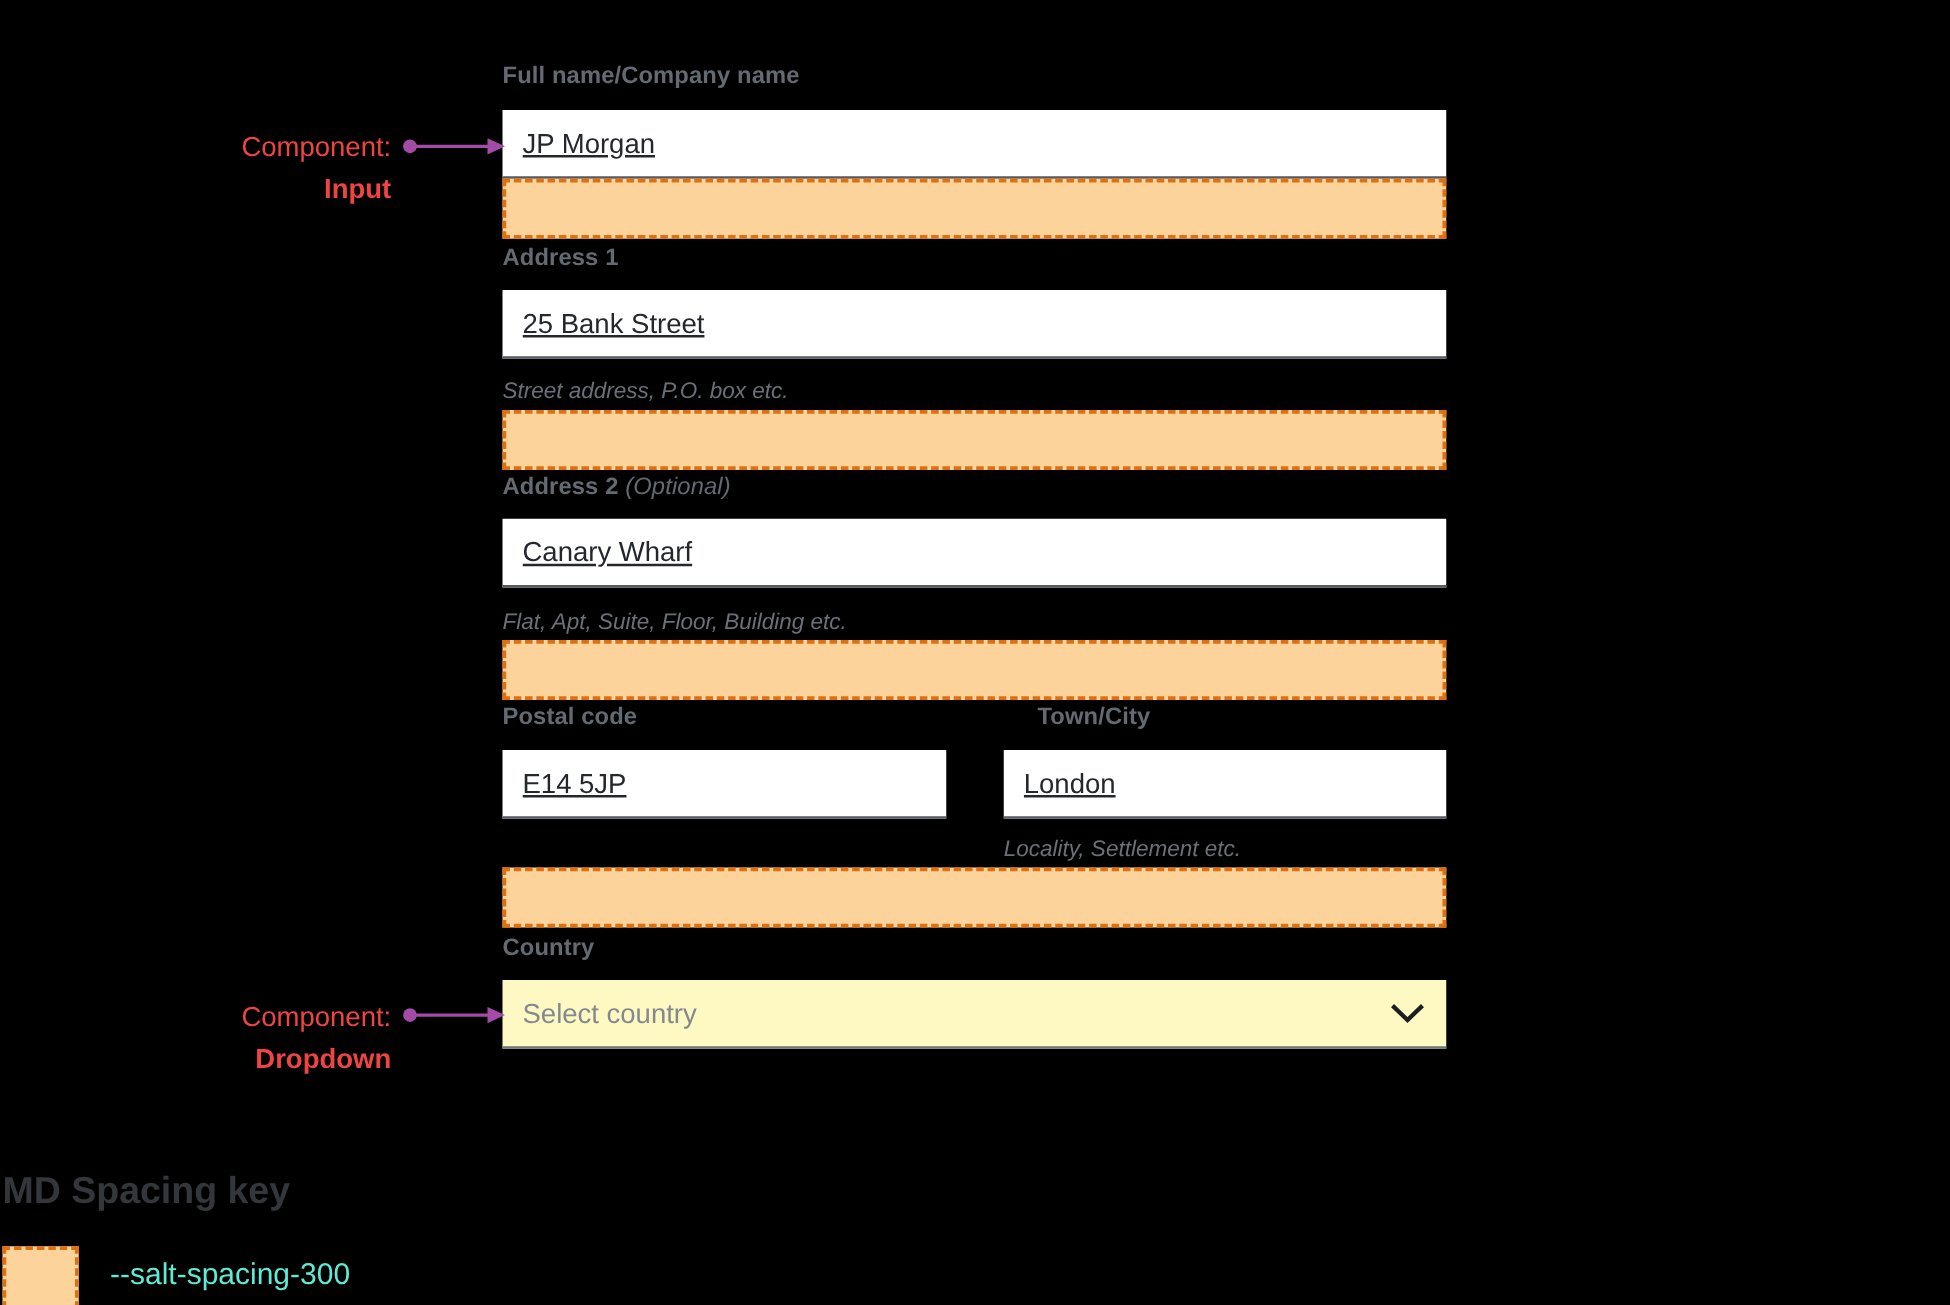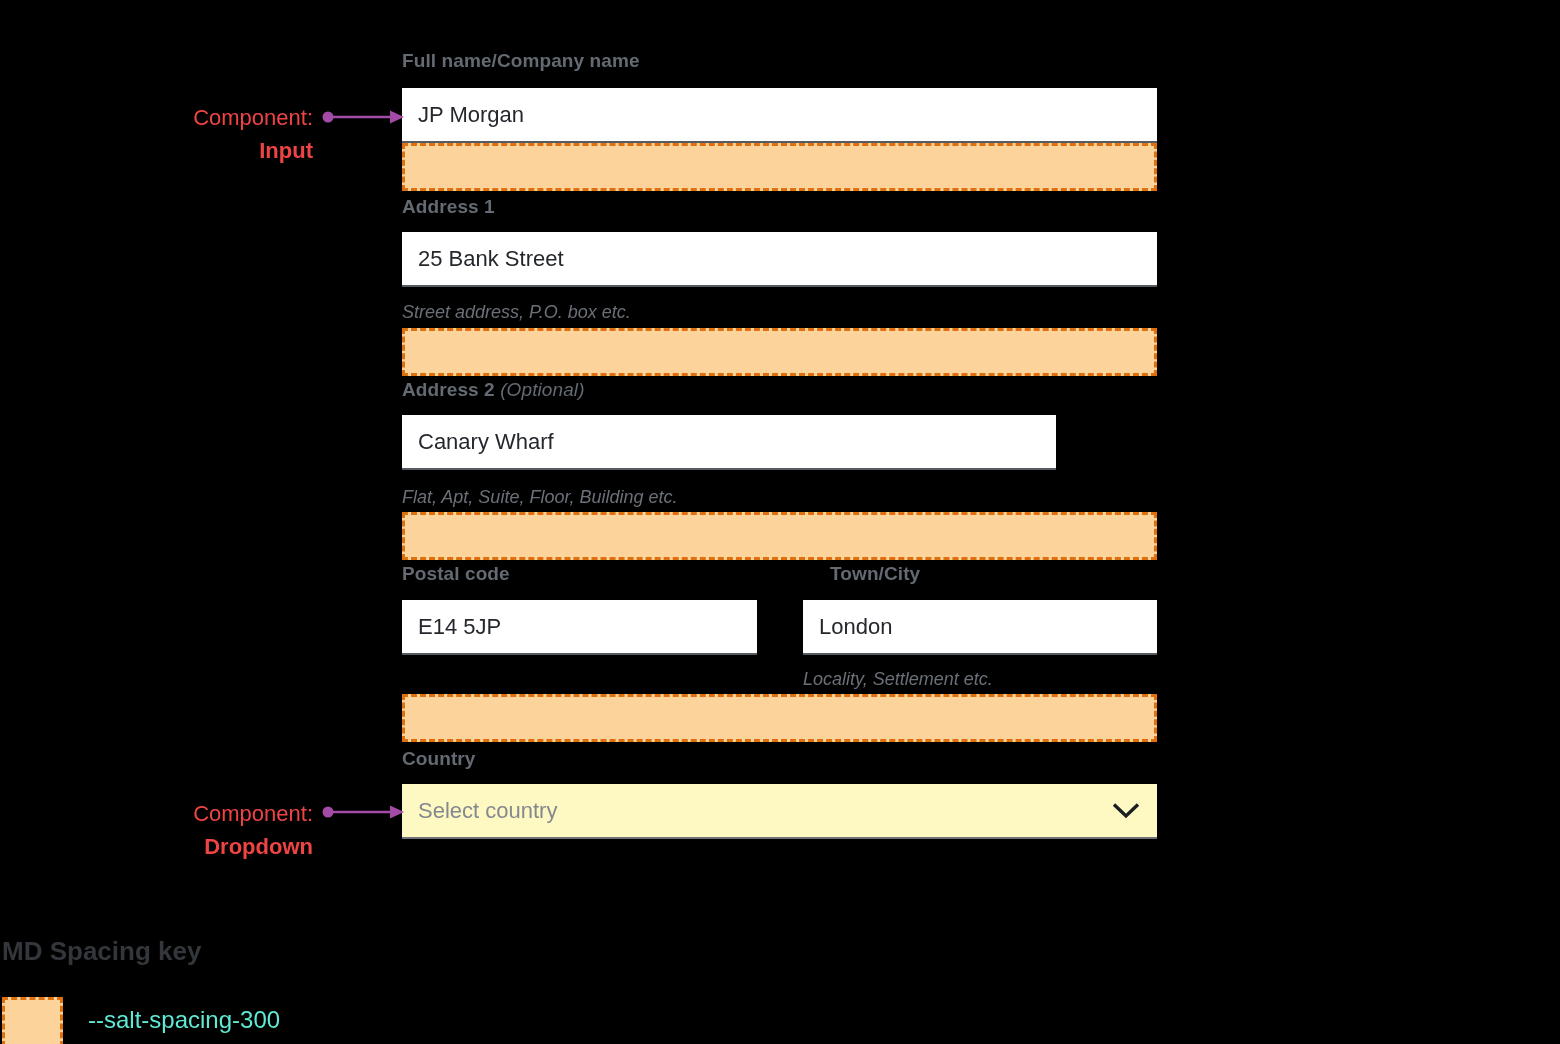--- a/index.html
+++ b/index.html
@@ -42,20 +42,21 @@
     height: 55px;
     background: #ffffff;
     border: none;
     border-bottom: 2px solid #565b63;
     font-family: inherit;
     font-size: 22px;
     color: #24272c;
     padding: 0 0 0 16px;
     outline: none;
     display: block;
+    text-decoration: underline;
   }
   
   .dropdown {
     position: absolute;
     height: 55px;
     background: #fef9c3;
     border-bottom: 2px solid #6e737a;
     display: flex;
     align-items: center;
     padding: 0 16px;
@@ -86,21 +87,21 @@
     line-height: 33px;
     white-space: nowrap;
   }
   .annotation .ann-name { font-weight: 700; }
   .arrow-svg { position: absolute; display: block; }
   
   .key-title {
     position: absolute;
     left: 2px;
     top: 936px;
-    font-size: 26px;
+    font-size: 30px;
     font-weight: 700;
     color: #33373c;
     white-space: nowrap;
   }
   .key-swatch {
     position: absolute;
     left: 2px;
     top: 997px;
     width: 61px;
     height: 50px;
@@ -127,21 +128,21 @@
 
   <div class="field-label" style="left:402px; top:196px;">Address 1</div>
   <input class="text-input" style="left: 402px; top: 232px; width: 755px;" value="25 Bank Street">
   <div class="helper" style="left:402px; top:302px;">Street address, P.O. box etc.</div>
   <div class="spacing-block" style="left:402px; top:328px; width:755px; height:48px;"></div>
 
   <div class="field-label" style="left:402px; top:379px;">
     <span>Address 2</span>
     <span class="opt">(Optional)</span>
   </div>
-  <input class="text-input" style="left: 402px; top: 415px; width: 654px;" value="Canary Wharf">
+  <input class="text-input" style="left: 402px; top: 415px; width: 755px;" value="Canary Wharf">
   <div class="helper" style="left:402px; top:487px;">Flat, Apt, Suite, Floor, Building etc.</div>
   <div class="spacing-block" style="left:402px; top:512px; width:755px; height:48px;"></div>
 
   <div class="field-label" style="left:402px; top:563px;">Postal code</div>
   <div class="field-label" style="left:830px; top:563px;">Town/City</div>
   <input class="text-input" style="left: 402px; top: 600px; width: 355px;" value="E14 5JP">
   <input class="text-input" style="left: 803px; top: 600px; width: 354px;" value="London">
   <div class="helper" style="left:803px; top:669px;">Locality, Settlement etc.</div>
   <div class="spacing-block" style="left:402px; top:694px; width:755px; height:48px;"></div>
 

